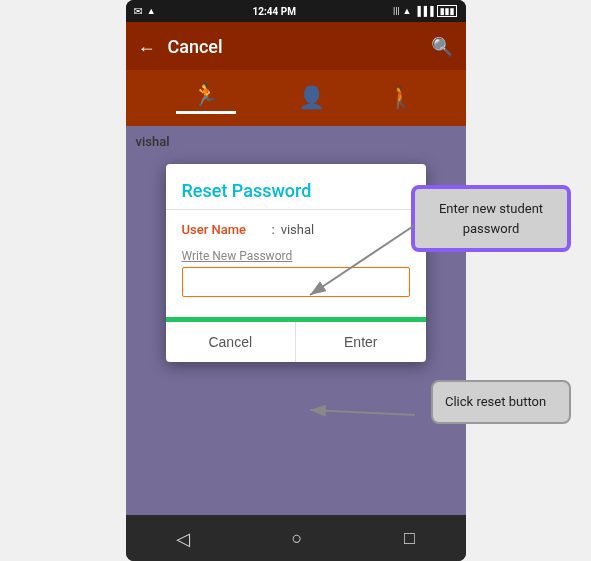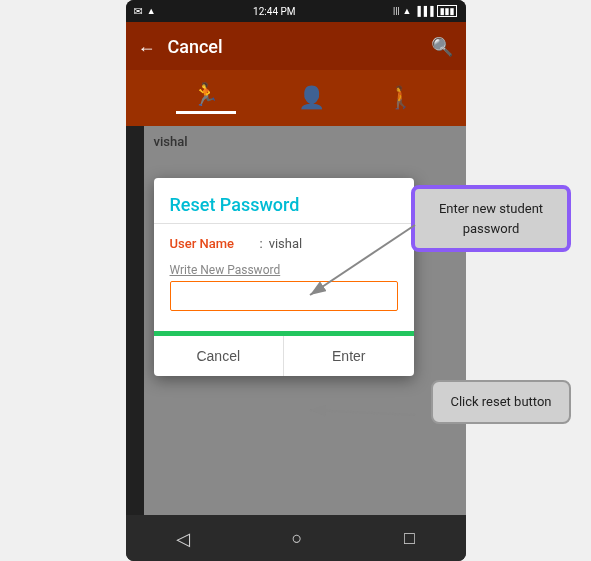--- a/index.html
+++ b/index.html
@@ -45,21 +45,21 @@
       align-items: center;
       gap: 3px;
     }
     .status-icon {
       color: white;
       font-size: 9px;
     }
     .status-time {
       color: white;
       font-size: 10px;
-      font-weight: normal;
+      font-weight: bold;
     }
 
     
     .toolbar {
       background: #8B2500;
       height: 48px;
       display: flex;
       align-items: center;
       padding: 0 12px;
       flex-shrink: 0;
@@ -108,36 +108,35 @@
     }
     .tab-indicator {
       height: 3px;
       background: white;
       width: 60px;
       margin-top: 2px;
     }
 
     
     .main-content {
-      background: #e5e5e5;
+      background: #c4b5fd;
       flex: 1;
       position: relative;
       overflow: hidden;
-      margin-left: 18px;
     }
 
     
     .dialog-overlay {
       position: absolute;
       top: 0; left: 0; right: 0; bottom: 0;
       background: rgba(0,0,0,0.4);
       display: flex;
       align-items: flex-start;
-      justify-content: flex-start;
-      padding: 32px 10px 10px 10px;
+      justify-content: center;
+      padding: 18px 10px 10px 10px;
     }
 
     
     .user-row {
       position: absolute;
       top: 8px;
       left: 10px;
       color: #555;
       font-size: 13px;
       font-weight: 500;
@@ -276,21 +275,21 @@
       position: absolute;
       top: 380px;
       right: 20px;
       width: 140px;
       background: #d0d0d0;
       border: 2px solid #999;
       border-radius: 8px;
       padding: 10px 12px;
       font-size: 13px;
       color: #222;
-      text-align: center;
+      text-align: left;
       line-height: 1.5;
     }
     @keyframes blink {
       50% { opacity: 0; }
     }
   </style>
 </head>
 <body>
 
 <div class="outer">

